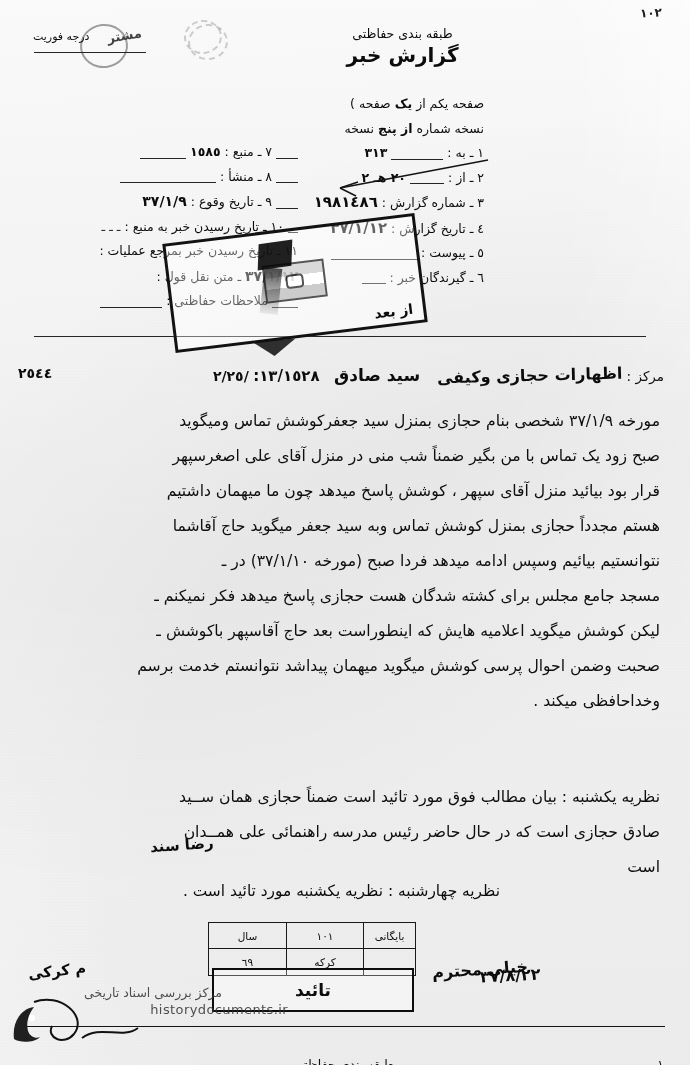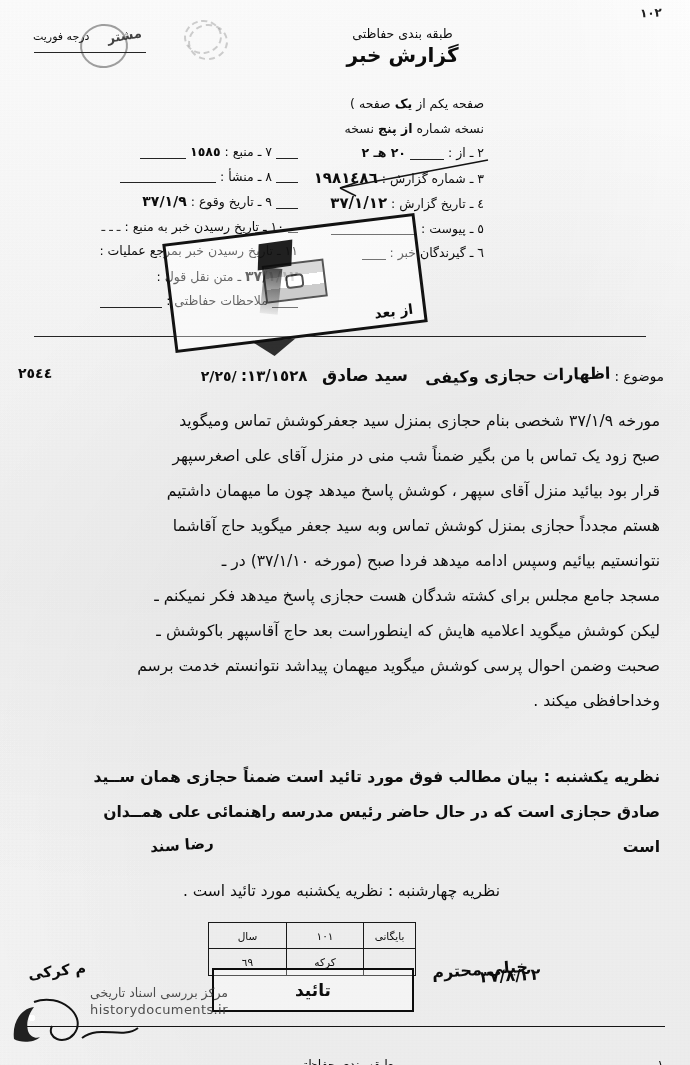--- a/index.html
+++ b/index.html
@@ -213,26 +213,25 @@
     font-size: 15.6px;
     line-height: 35px;
     text-align: justify;
     text-justify: inter-word;
     color: #191610;
   }
   .body-text .ln { display: block; white-space: nowrap; }
 
   .note-block {
     position: absolute;
-    top: 760px; right: 30px;
+    top: 780px; right: 30px;
     width: 632px;
     font-size: 15.6px;
     line-height: 35px;
     color: #191610;
-    font-weight: bold;
   }
   .note-block .ln { display: block; white-space: nowrap; }
   .sig-1 {
     position: absolute;
     top: 836px; left: 150px;
     font-size: 15px;
     transform: rotate(-4deg);
   }
   .note-2 {
     position: absolute;
@@ -310,36 +309,37 @@
     bottom: 8px; right: 26px;
     width: 640px;
     font-size: 12.5px;
     white-space: nowrap;
   }
   .footer-row .num { position: absolute; right: 0; }
   .footer-row .cls { position: absolute; right: 270px; }
 
   .watermark {
     position: absolute;
-    left: 24px; bottom: 26px;
+    left: 18px; bottom: 26px;
     width: 270px;
     height: 54px;
     direction: rtl;
     text-align: center;
     color: #3b3730;
     opacity: .85;
     margin-top: 28px;
   }
   .watermark .wm-fa { font-size: 12.5px; display:block; }
   .watermark .wm-en {
     font-size: 13px;
     letter-spacing: .4px;
     display: block;
     margin-top: 2px;
     direction: ltr;
+    text-align: right;
   }
   .wm-logo {
     position: absolute;
     left: 10px; bottom: 22px;
     width: 34px; height: 38px;
   }
 </style>
 </head>
 <body>
 
@@ -364,20 +364,25 @@
   <div class="fields-left">
     <div class="fld">
       <span>صفحه یکم از</span>
       <span class="hw">یک</span>
       <span>صفحه )</span>
     </div>
     <div class="fld">
       <span>نسخه شماره</span>
       <span class="hw">از پنج</span>
       <span>نسخه</span>
+    </div>
+    <div class="fld">
+      <span>١ ـ به :</span>
+      <span class="rule" style="width:52px;"></span>
+      <span class="hw">٣١٣</span>
     </div>
     <div class="fld">
       <span>٢ ـ از :</span>
       <span class="rule" style="width:34px;"></span>
       <span class="hw">٢٠ هـ ٢</span>
     </div>
     <div class="fld">
       <span>٣ ـ شماره گزارش :</span>
       <span class="hw" style="font-size:15px;">١٩٨١٤٨٦</span>
     </div>
@@ -445,21 +450,21 @@
 
   <div class="seal-box">
     <div class="seal-flag"></div>
     <div class="seal-word hw">از بعد</div>
   </div>
   <div class="seal-blob"></div>
   <div class="ink-smudge"></div>
   <div class="tri-mark"></div>
 
   <div class="subject-row">
-    <span class="lbl">موضوع :</span>
+    <span class="lbl">مرکز :</span>
     <span class="subject-hand hw">اظهارات حجازی وکیفی</span>
     <span class="hw" style="font-size:17px; margin-right:12px;">سید صادق</span>
     <span class="hw" style="font-size:15px; margin-right:10px;">١٣/١٥٢٨:</span>
     <span class="hw" style="font-size:14px;">/٢/٢٥</span>
   </div>
   <div class="subject-num hw">٢٥٤٤</div>
 
   <div class="body-text">
     <span class="ln">مورخه ٣٧/١/٩ شخصی بنام حجازی بمنزل سید جعفرکوشش تماس ومیگوید</span>
     <span class="ln">صبح زود یک تماس با من بگیر ضمناً شب منی در منزل آقای علی اصغرسپهر</span>

